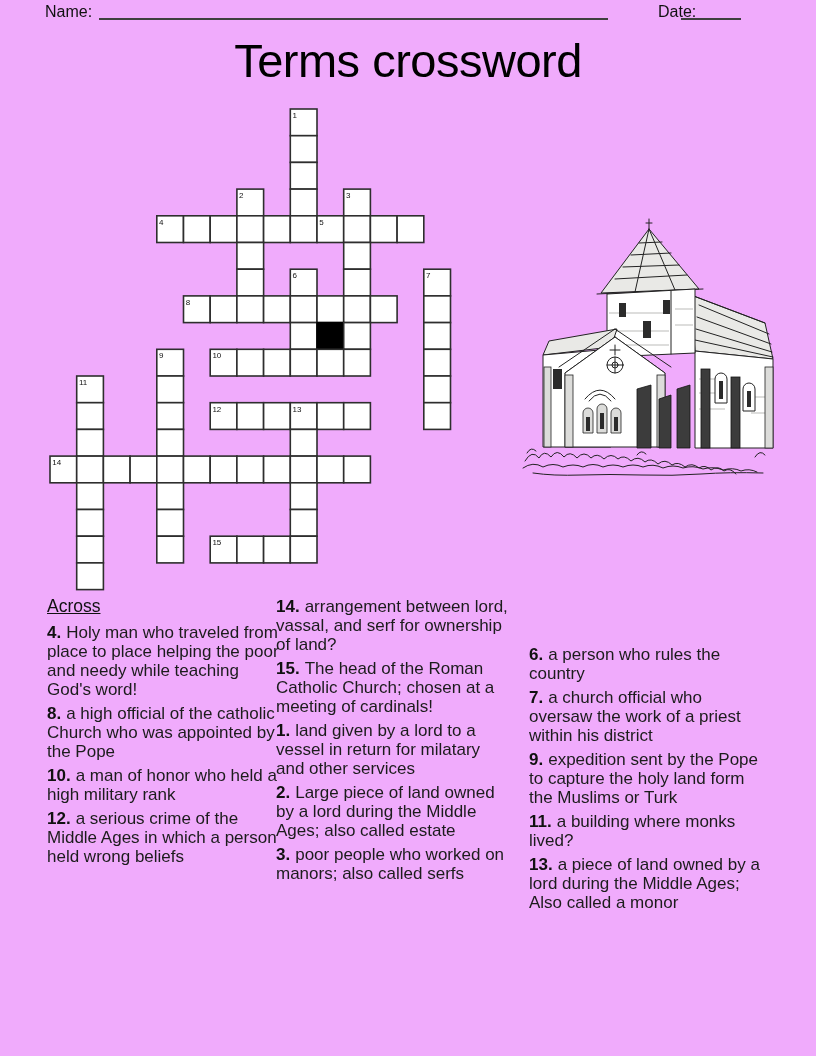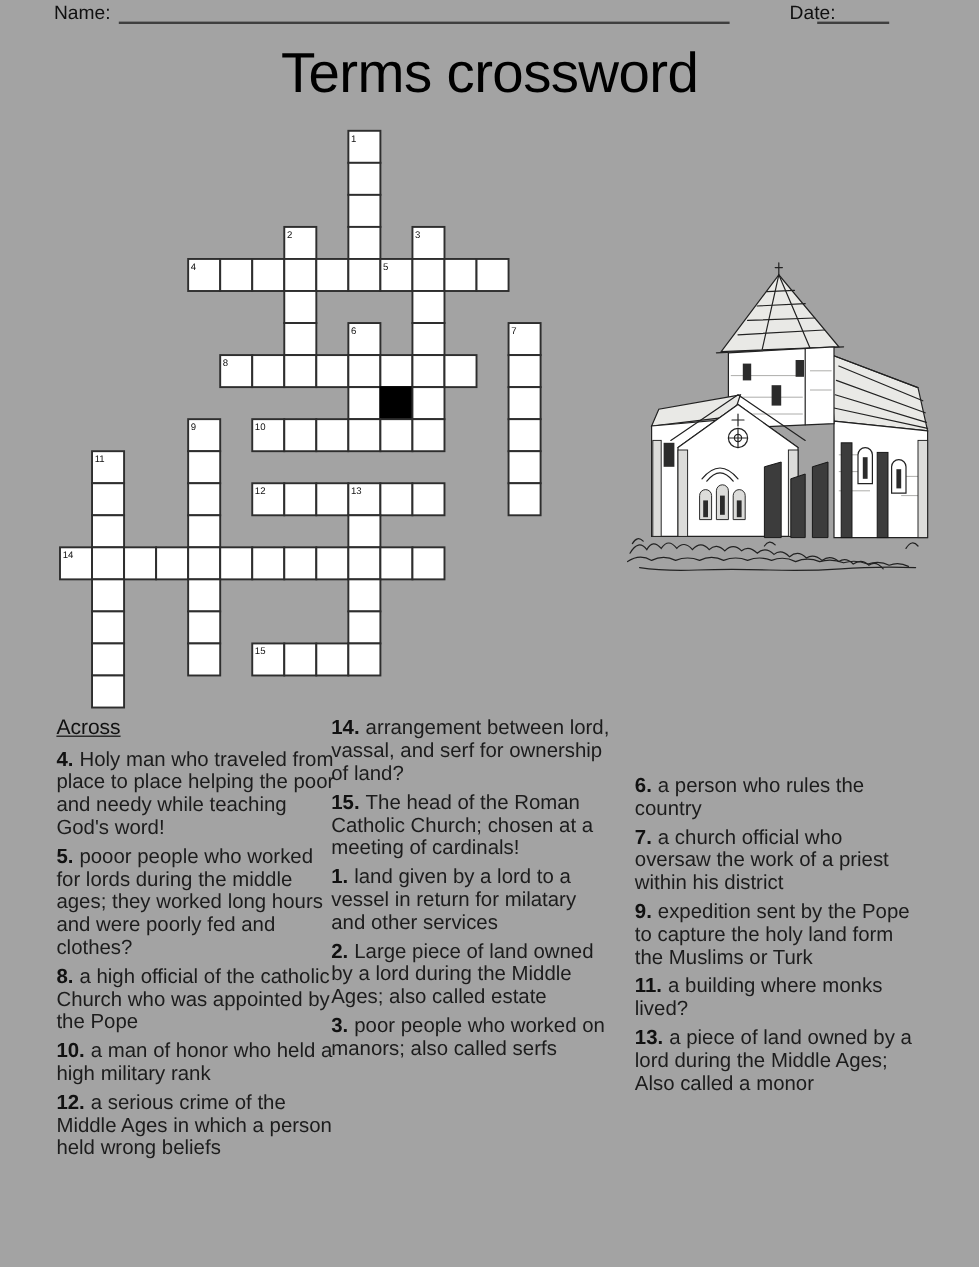--- a/index.html
+++ b/index.html
@@ -1,16 +1,16 @@
 <!DOCTYPE html>
 <html><head>
 <meta charset="utf-8">
 <style>
   html,body{margin:0;padding:0;background:#fff;}
-  .page{position:relative;width:816px;height:1056px;background:#a3a3a3;overflow:hidden;
+  .page{position:relative;width:816px;height:1056px;background:#f0abfc;overflow:hidden;
         font-family:"Liberation Sans", sans-serif;color:#1b1b1b;}
 
   
   .hdr-label{position:absolute;font-size:16px;color:#111;}
   .name-label{left:45px;top:3px;}
   .date-label{left:626px;top:3px;margin-left:32px;}
   .blank-line{position:absolute;height:17px;border-bottom:2px solid #3f3f3f;}
   .name-line{left:99px;top:1px;width:509px;}
   .date-line{left:681px;top:1px;width:60px;}
 
@@ -214,21 +214,20 @@
 
     <path class="sk" d="M6,244 q7,-12 14,-3 q5,-9 12,-1 q6,-9 13,0 q6,-7 13,1 q7,-8 14,0 q6,-6 13,1 q7,-7 14,0 q6,-5 13,2 q7,-6 14,1 q6,-5 13,2 q7,-6 14,1 q6,-4 13,2 q7,-5 14,1 q6,-4 12,2 q7,-5 13,1 q6,-4 12,3"></path>
     <path class="sk" d="M4,251 q10,-7 20,-1 q10,-5 20,0 q10,-4 20,0 q10,-5 20,0 q10,-4 20,0 q10,-4 20,0 q10,-4 20,1 q10,-4 20,0 q10,-3 20,1 q10,-3 20,1 q10,-3 18,1 q8,-3 16,1"></path>
     <path class="sk" d="M14,256 q20,3 48,2 t60,0 t60,-1 t62,-1" stroke-width="0.8"></path>
     <path class="sk" d="M8,236 q4,-7 9,-2 M236,240 q5,-8 10,-2 M118,238 q4,-6 9,-1" stroke-width="0.8"></path>
   </svg>
 
   <div class="clue-col col-1">
     <p class="clue-heading">Across</p>
     <p class="clue"><b>4.</b><span>Holy man who traveled from place to place helping the poor and needy while teaching God's word!</span></p>
-    <p class="clue"><b>5.</b><span>pooor people who worked for lords during the middle ages; they worked long hours and were poorly fed and clothes?</span></p>
     <p class="clue"><b>8.</b><span>a high official of the catholic Church who was appointed by the Pope</span></p>
     <p class="clue"><b>10.</b><span>a man of honor who held a high military rank</span></p>
     <p class="clue"><b>12.</b><span>a serious crime of the Middle Ages in which a person held wrong beliefs</span></p>
   </div>
 
   <div class="clue-col col-2">
     <p class="clue"><b>14.</b><span>arrangement between lord, vassal, and serf for ownership of land?</span></p>
     <p class="clue"><b>15.</b><span>The head of the Roman Catholic Church; chosen at a meeting of cardinals!</span></p>
     <p class="clue"><b>1.</b><span>land given by a lord to a vessel in return for milatary and other services</span></p>
     <p class="clue"><b>2.</b><span>Large piece of land owned by a lord during the Middle Ages; also called estate</span></p>

